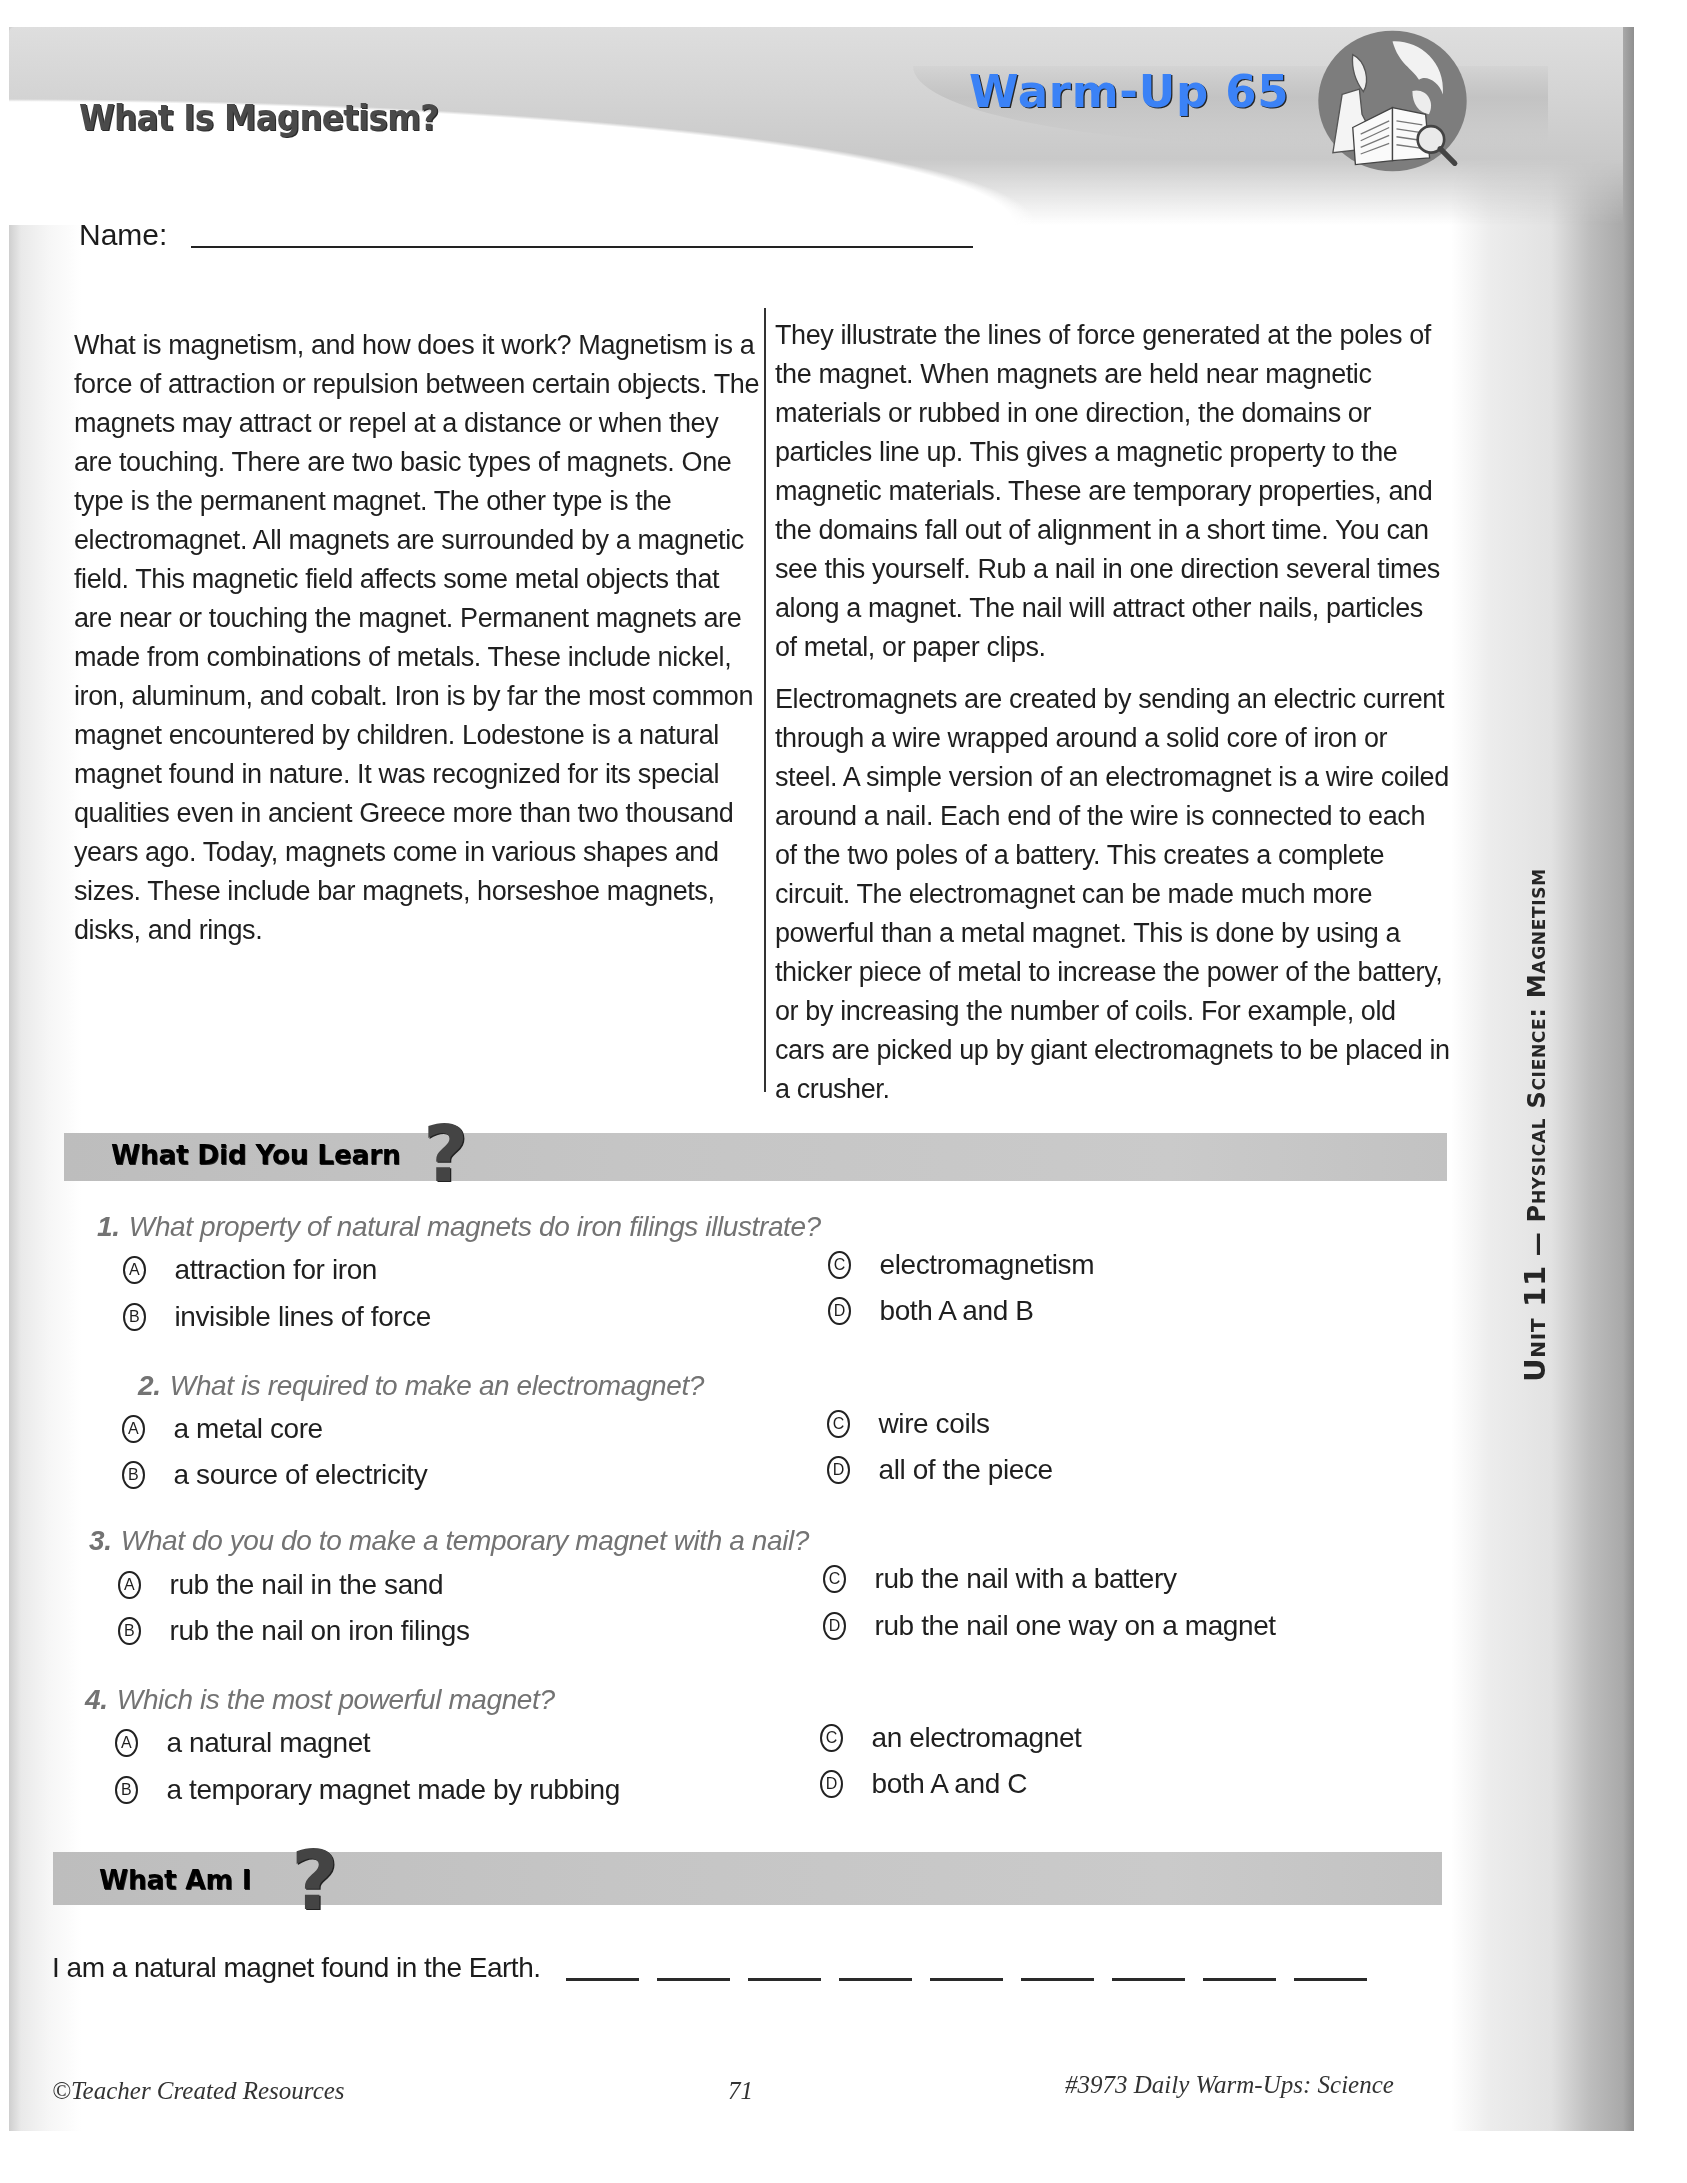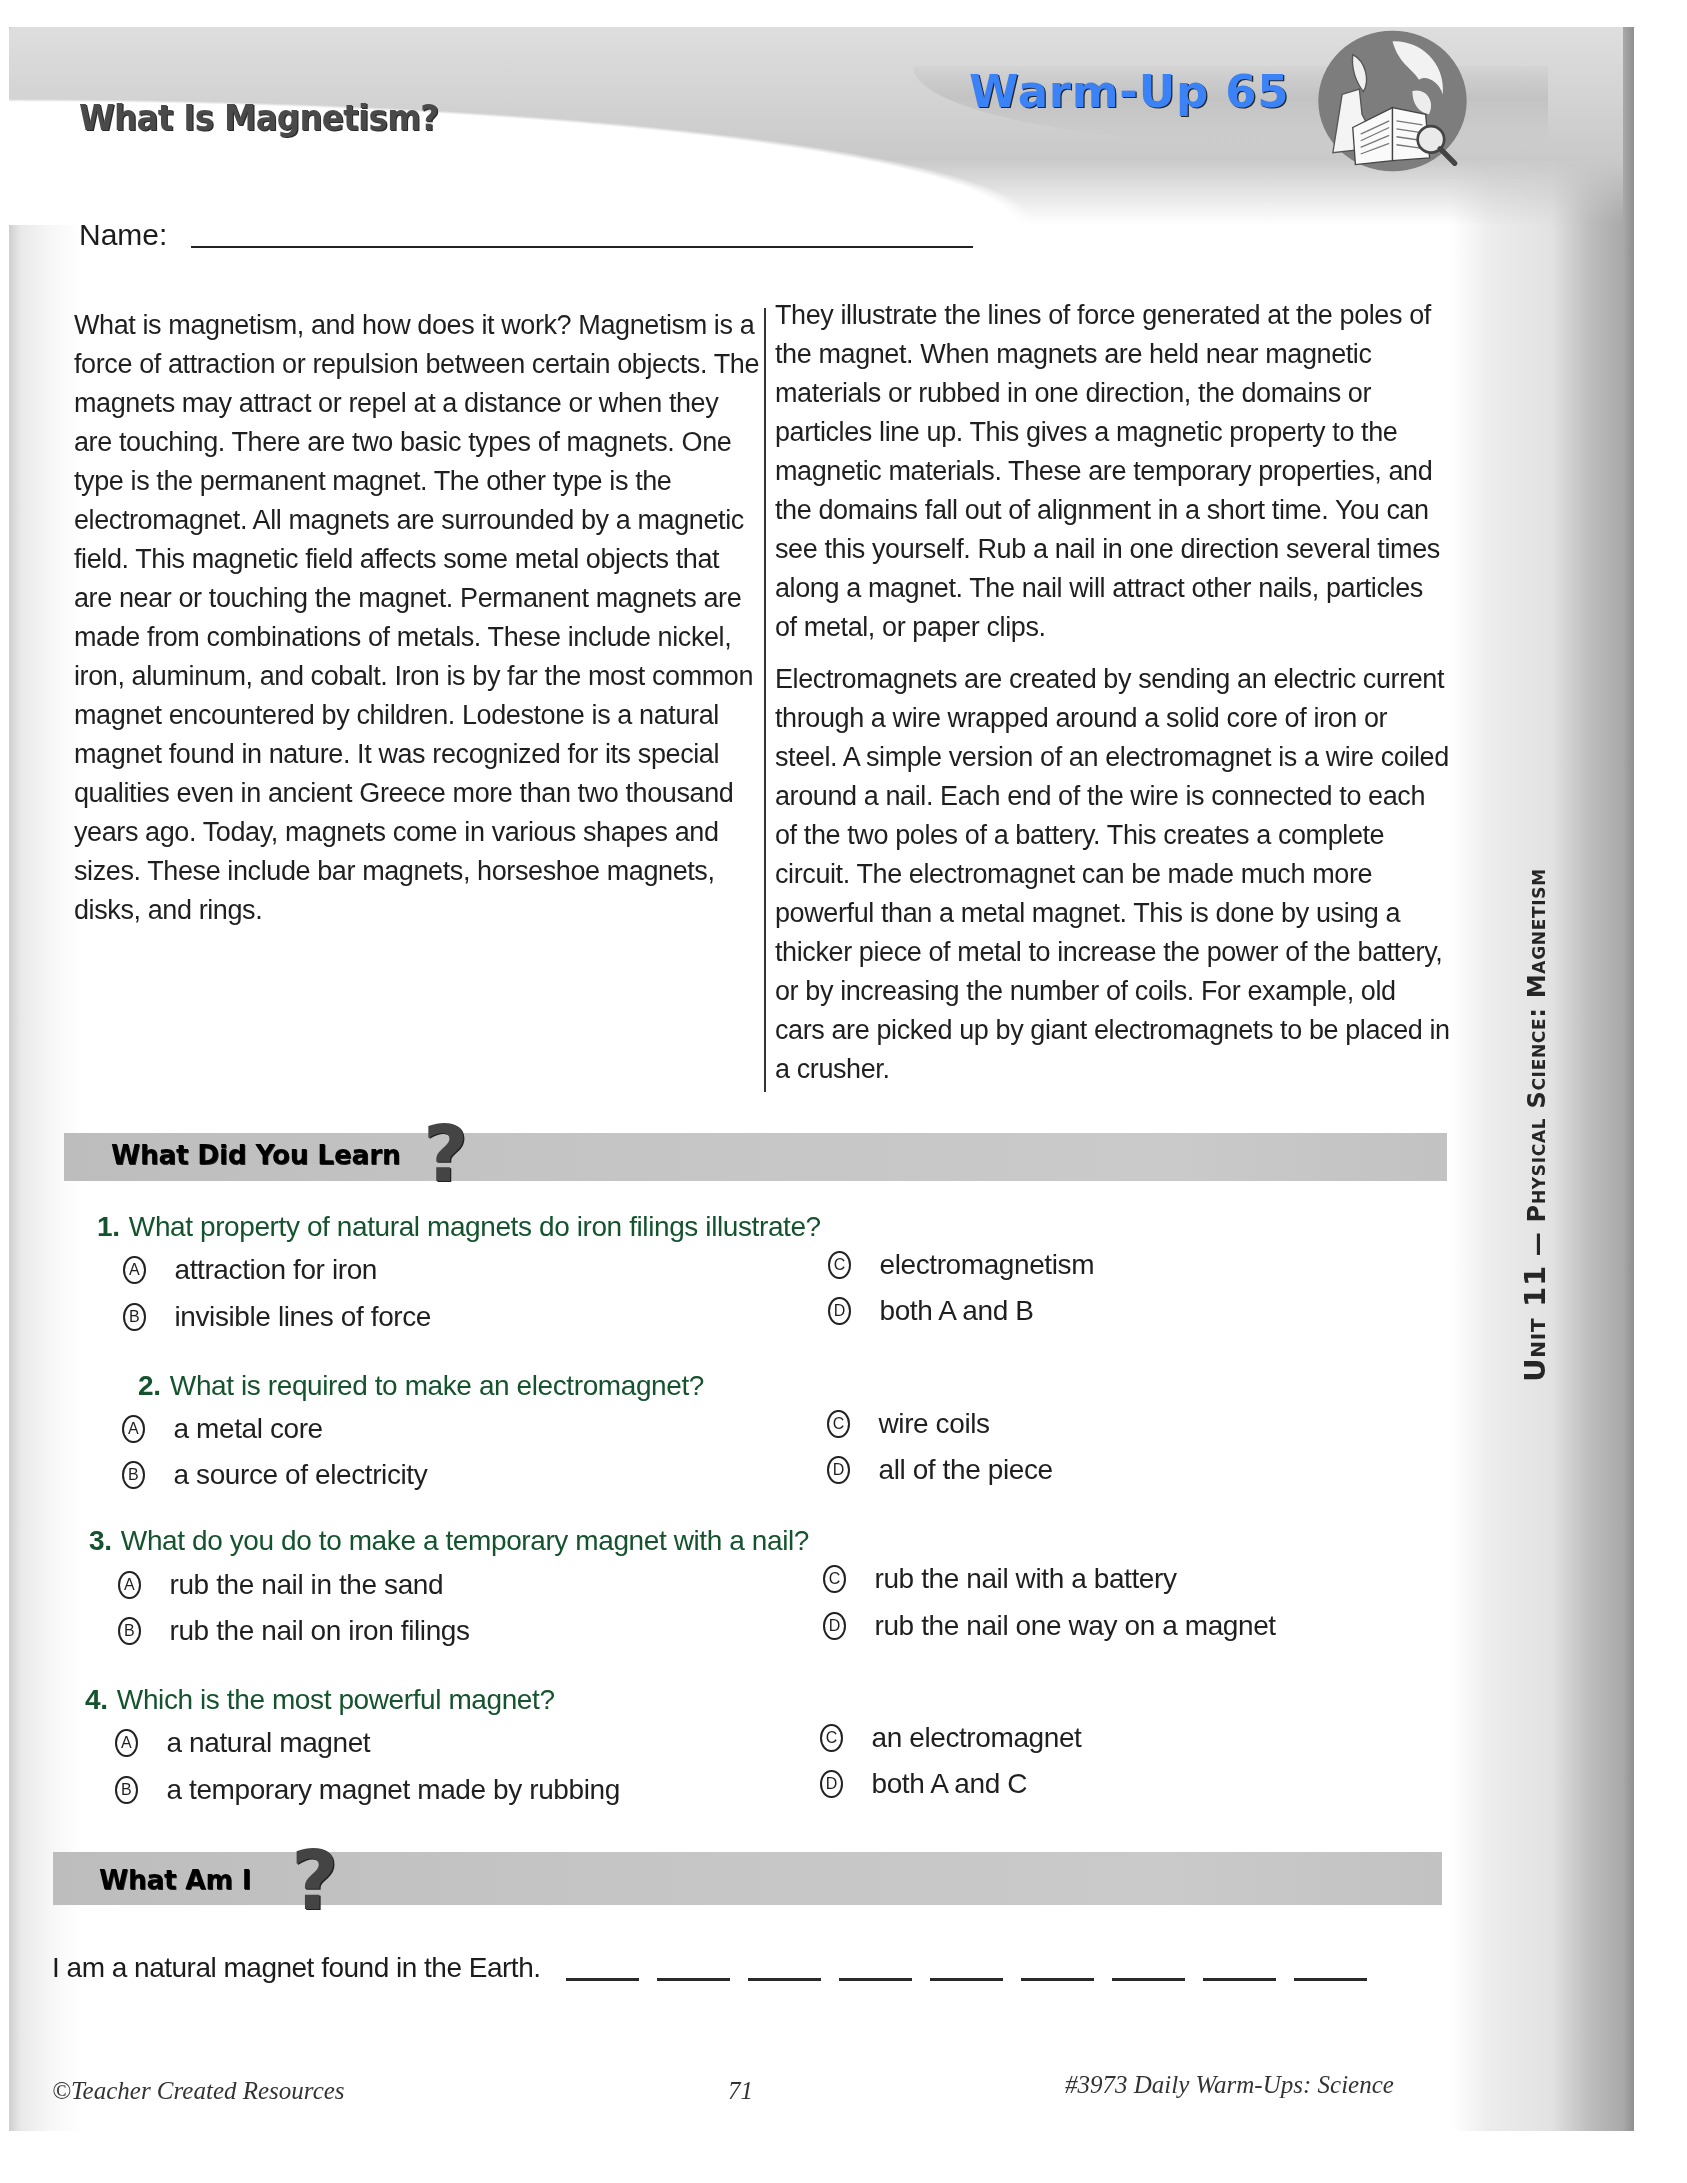--- a/index.html
+++ b/index.html
@@ -36,39 +36,39 @@
     font-family: "DejaVu Sans", sans-serif; font-weight: bold; font-size: 45px;
     color: #3b82f6; letter-spacing: 0.7px;
     text-shadow: 1.3px 1.3px 0 #252525;
   }
   .emblem {
     position: absolute; left: 1313px; top: 28px; width: 159px; height: 146px;
   }
   .name-row { position: absolute; left: 79px; top: 218px; font-size: 30px; }
   .name-line { position: absolute; left: 191px; top: 246px; width: 782px; height: 2px; background: #222; }
 
-  .col { position: absolute; font-size: 27px; line-height: 39px; letter-spacing: -0.4px; color:#1f1f1f; }
+  .col { position: absolute; font-size: 27px; line-height: 39px; letter-spacing: -0.4px; color:#1f1f1f;margin-top:20px; }
   .col p { margin: 0 0 13.2px 0; }
   .col-left { left: 74px; top: 306px; width: 688px; }
   .col-right { left: 775px; top: 296px; width: 675px; }
   .col-divider { position: absolute; left: 764px; top: 308px; width: 2px; height: 784px; background: #333; }
 
   .section-bar {
     position: absolute; height: 48px;
     background: linear-gradient(90deg, #bdbdbd, #c5c5c5 40%, #cacaca 80%, #c2c2c2);
   }
   .section-title {
     position: absolute; font-family: "DejaVu Sans", sans-serif; font-weight: bold; font-size: 26.5px;
     color: #000000; text-shadow: 0.7px 0.7px 0 #222; letter-spacing: -0.3px;
   }
   .qmark {
     position: absolute; font-family: "DejaVu Sans", sans-serif; font-weight: bold;
     color: #444; text-shadow: 1.3px 1.3px 0 #222;
   }
-  .q { position: absolute; font-size: 28px; letter-spacing: -0.4px; color:#14532d; }
+  .q { position: absolute; font-size: 28px; letter-spacing: -0.4px; color:#737373;font-style:italic; }
   .q .num { font-weight: bold; margin-right: 9.3px; }
   .opt { position: absolute; font-size: 28px; letter-spacing: -0.4px; color:#1f1f1f; display:flex; align-items:center; }
   .bubble {
     display: inline-flex; align-items: center; justify-content: center;
     width: 22.5px; height: 28px; border: 2px solid #222; border-radius: 50%;
     font-size: 16px; margin-right: 29px; box-sizing: border-box; line-height: 1;
   }
   .riddle { position: absolute; left: 52px; top: 1952px; font-size: 28px; letter-spacing: -0.5px; }
   .blanks { position: absolute; left: 566px; top: 1978px; display: flex; gap: 18px; }
   .blank { width: 73px; height: 2.6px; background: #2a2a2a; }

